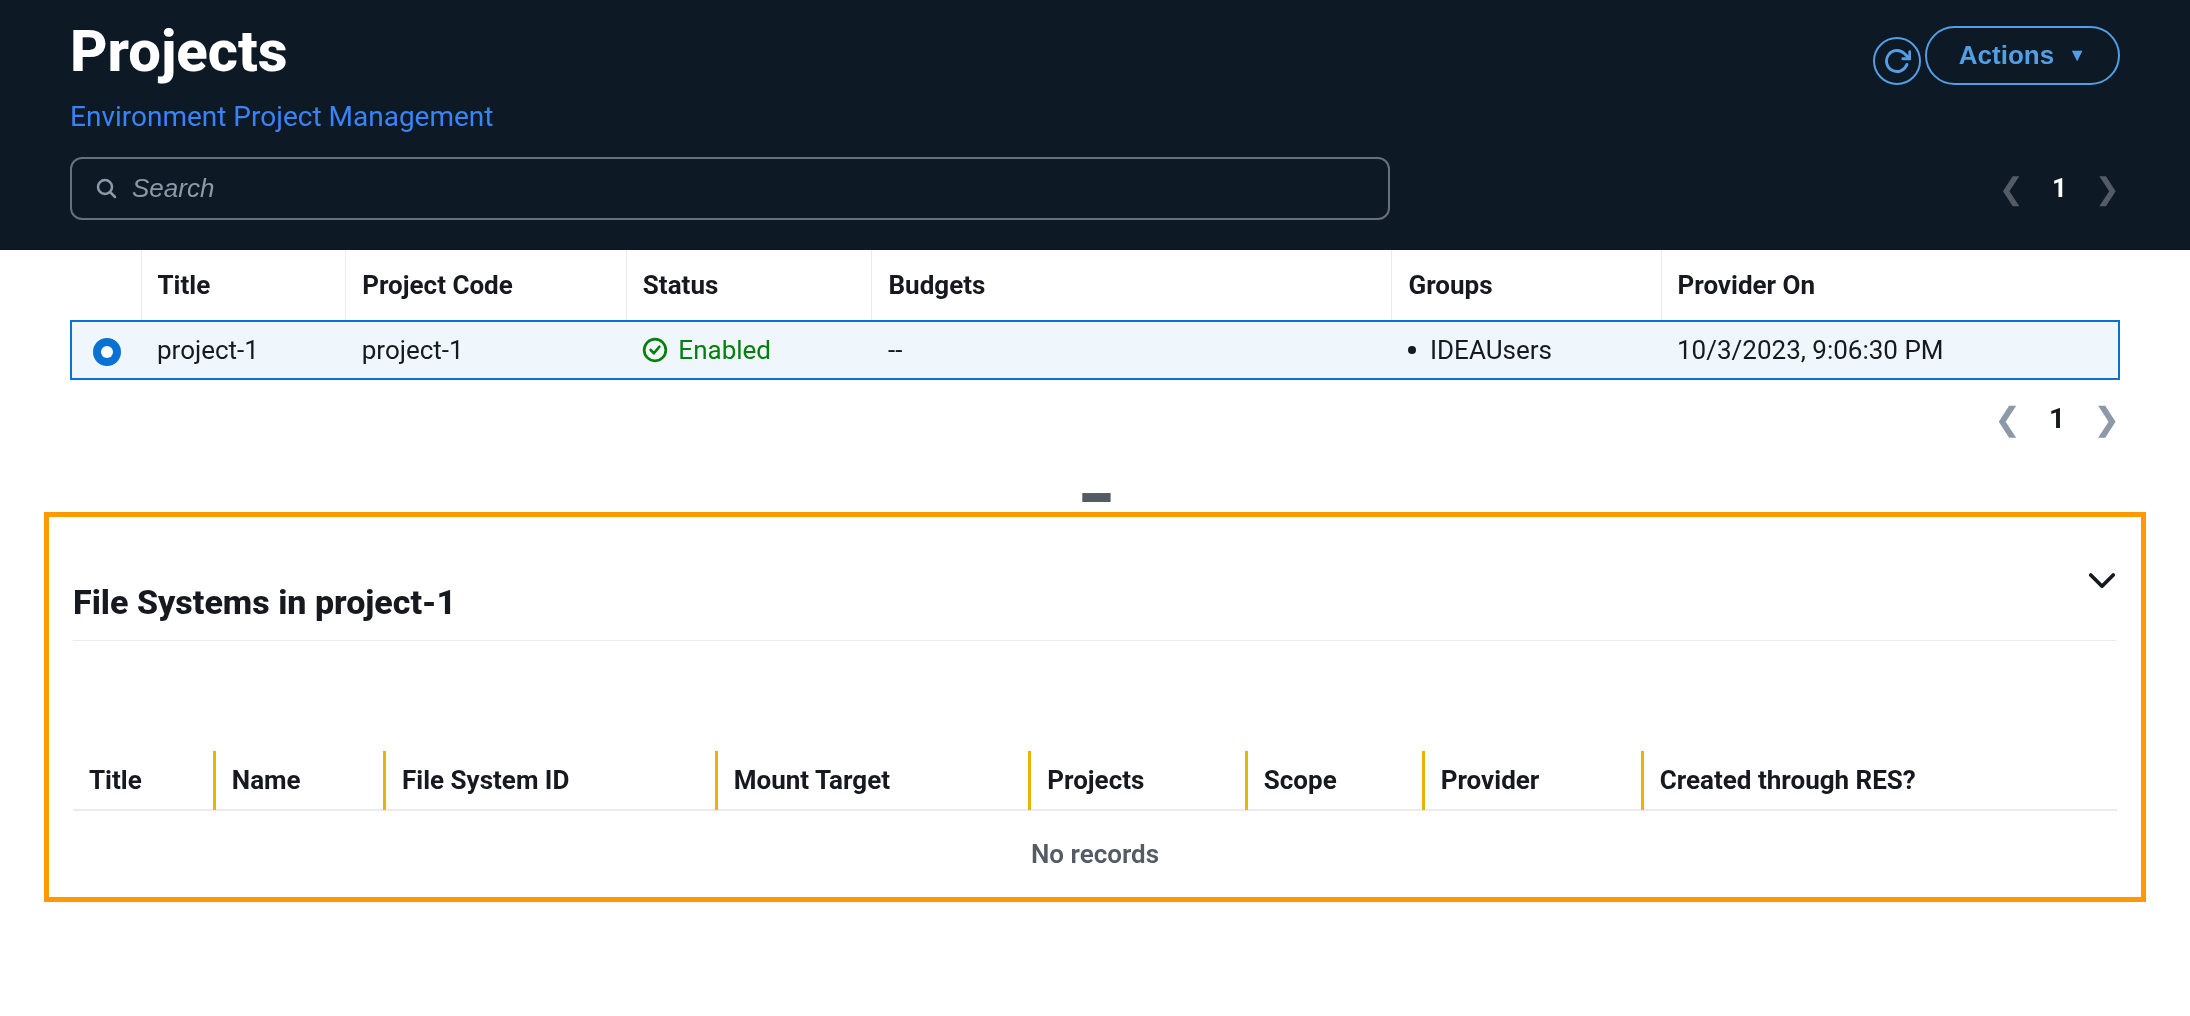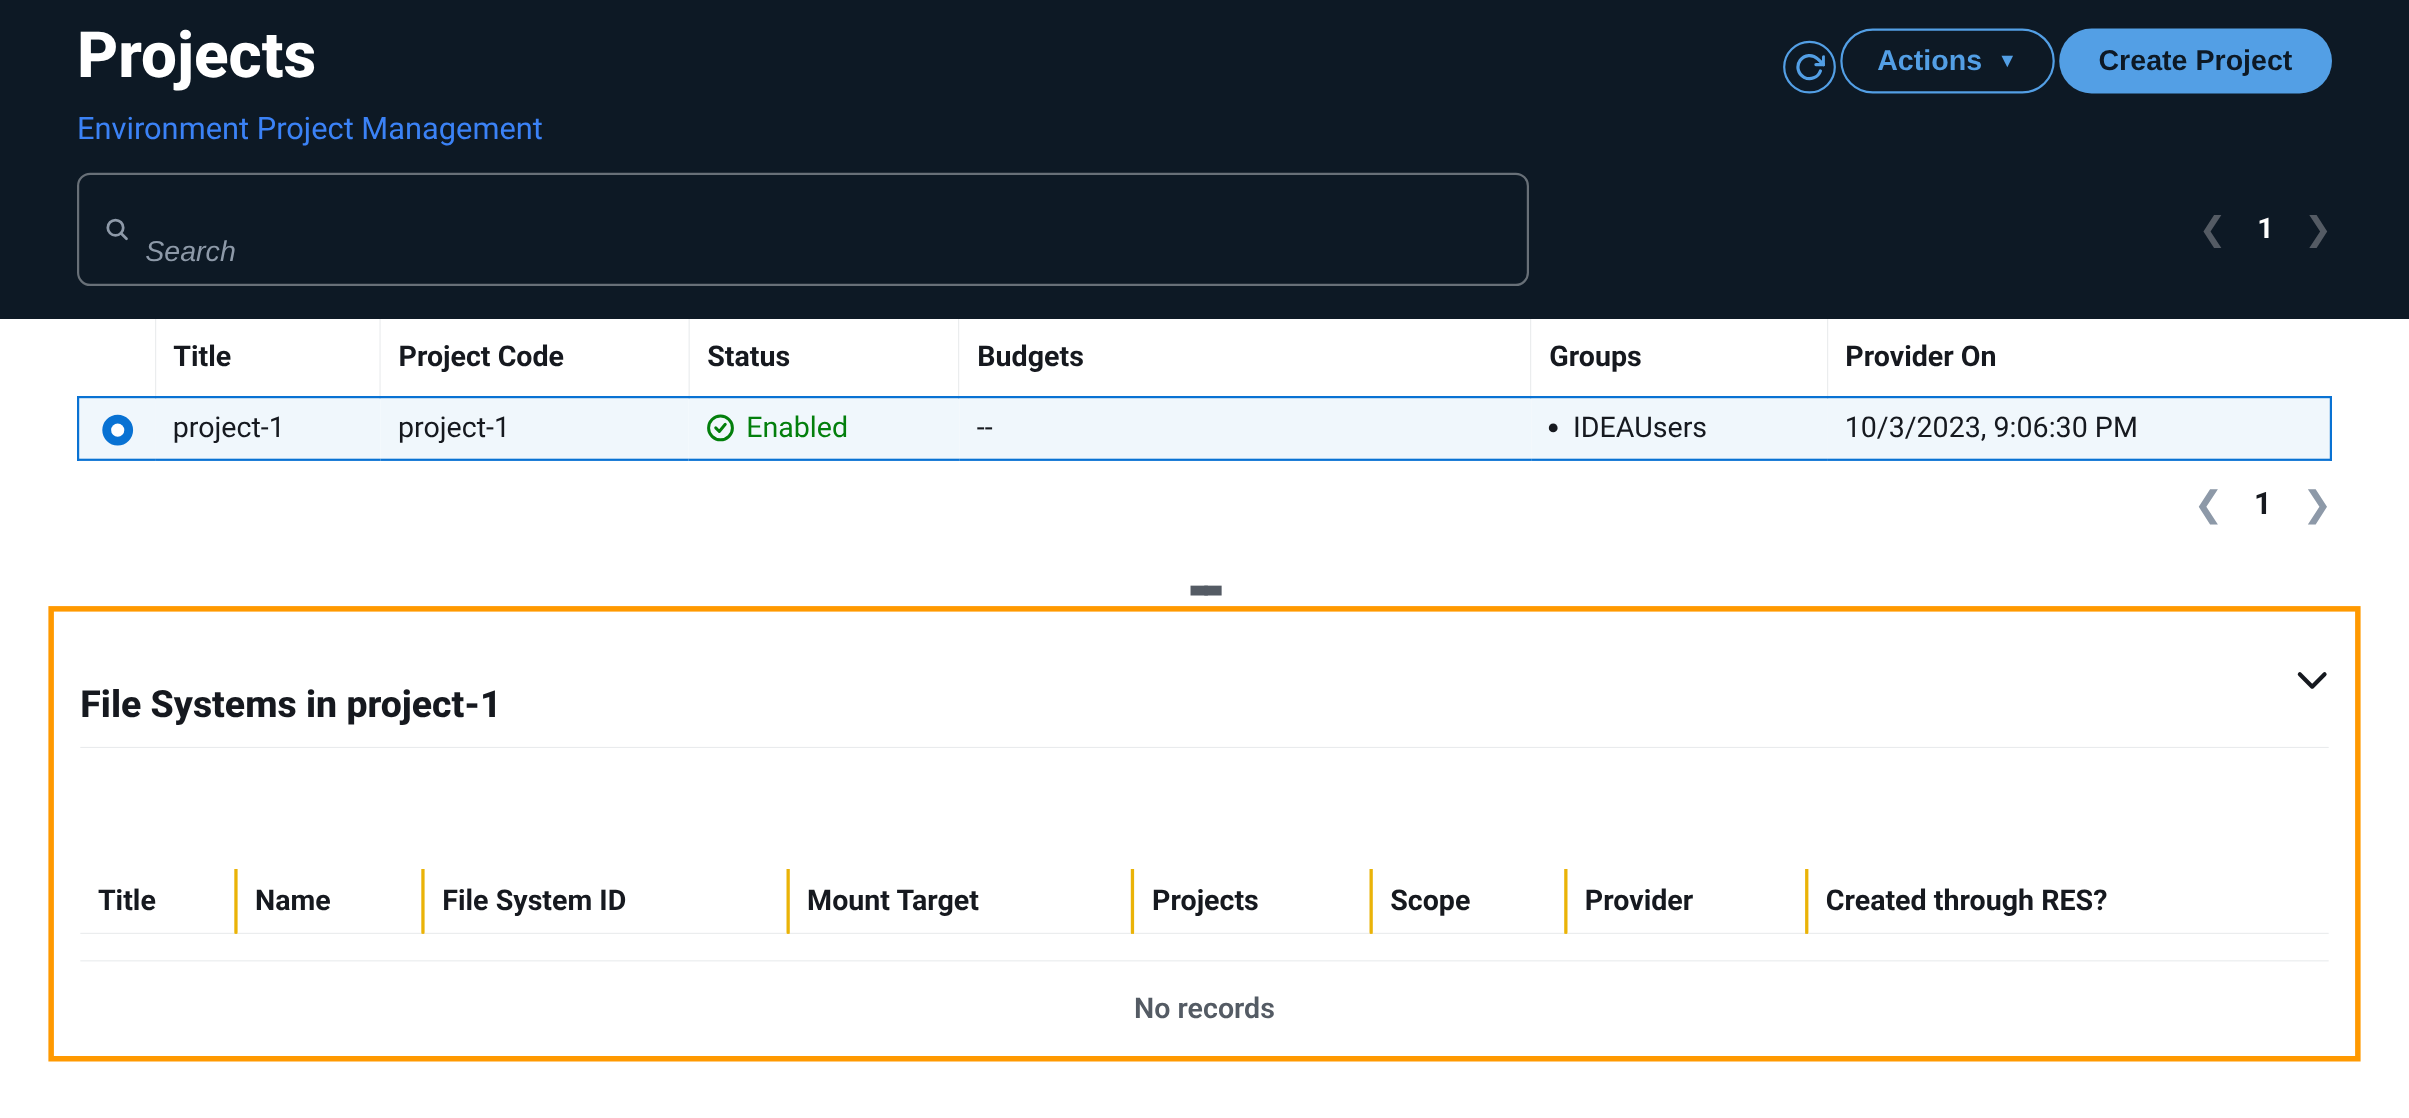--- a/index.html
+++ b/index.html
@@ -92,21 +92,20 @@
     }
     .search-box svg { width: 24px; height: 24px; flex-shrink: 0; }
     .search-input {
       background: transparent;
       border: none;
       color: #ffffff;
       font-size: 26px;
       font-style: italic;
       outline: none;
       width: 100%;
-      margin-top: 40px;
     }
     .search-input::placeholder { color: #8d99a8; font-style: italic; }
     .pagination {
       display: flex;
       align-items: center;
       gap: 28px;
       color: #8d99a8;
       font-size: 26px;
     }
     .pagination .page-num { color: #ffffff; font-weight: 700; }
@@ -199,21 +198,20 @@
       border-bottom: 1px solid #e9ebed;
     }
     .fs-table th:first-child { border-left: none; }
     .no-records {
       text-align: center;
       color: #545b64;
       font-size: 26px;
       font-weight: 600;
       padding: 28px 0 8px;
       border-top: 1px solid #e9ebed;
-      margin-top: 24px;
     }
   </style>
 </head>
 <body>
 
 <div class="header-dark">
   <div class="header-top-row">
     <div class="title-block">
       <h1 class="page-title">Projects</h1>
       <div class="page-subtitle">Environment Project Management</div>
@@ -222,21 +220,20 @@
       <button class="refresh-btn">
         <svg viewBox="0 0 24 24" fill="none" stroke="#539fe5" stroke-width="2.5" stroke-linecap="round" stroke-linejoin="round">
           <polyline points="23 4 23 10 17 10"></polyline>
           <path d="M20.49 15a9 9 0 1 1-2.12-9.36L23 10"></path>
         </svg>
       </button>
       <button class="actions-btn">
         <span>Actions</span>
         <span class="caret">▼</span>
       </button>
-      <button class="create-btn">Create Project</button>
     </div>
   </div>
 
   <div class="search-pagination-row">
     <div class="search-box">
       <svg viewBox="0 0 24 24" fill="none" stroke="#8d99a8" stroke-width="2.5" stroke-linecap="round">
         <circle cx="11" cy="11" r="7"></circle>
         <line x1="21" y1="21" x2="16" y2="16"></line>
       </svg>
       <input class="search-input" placeholder="Search" style="">

